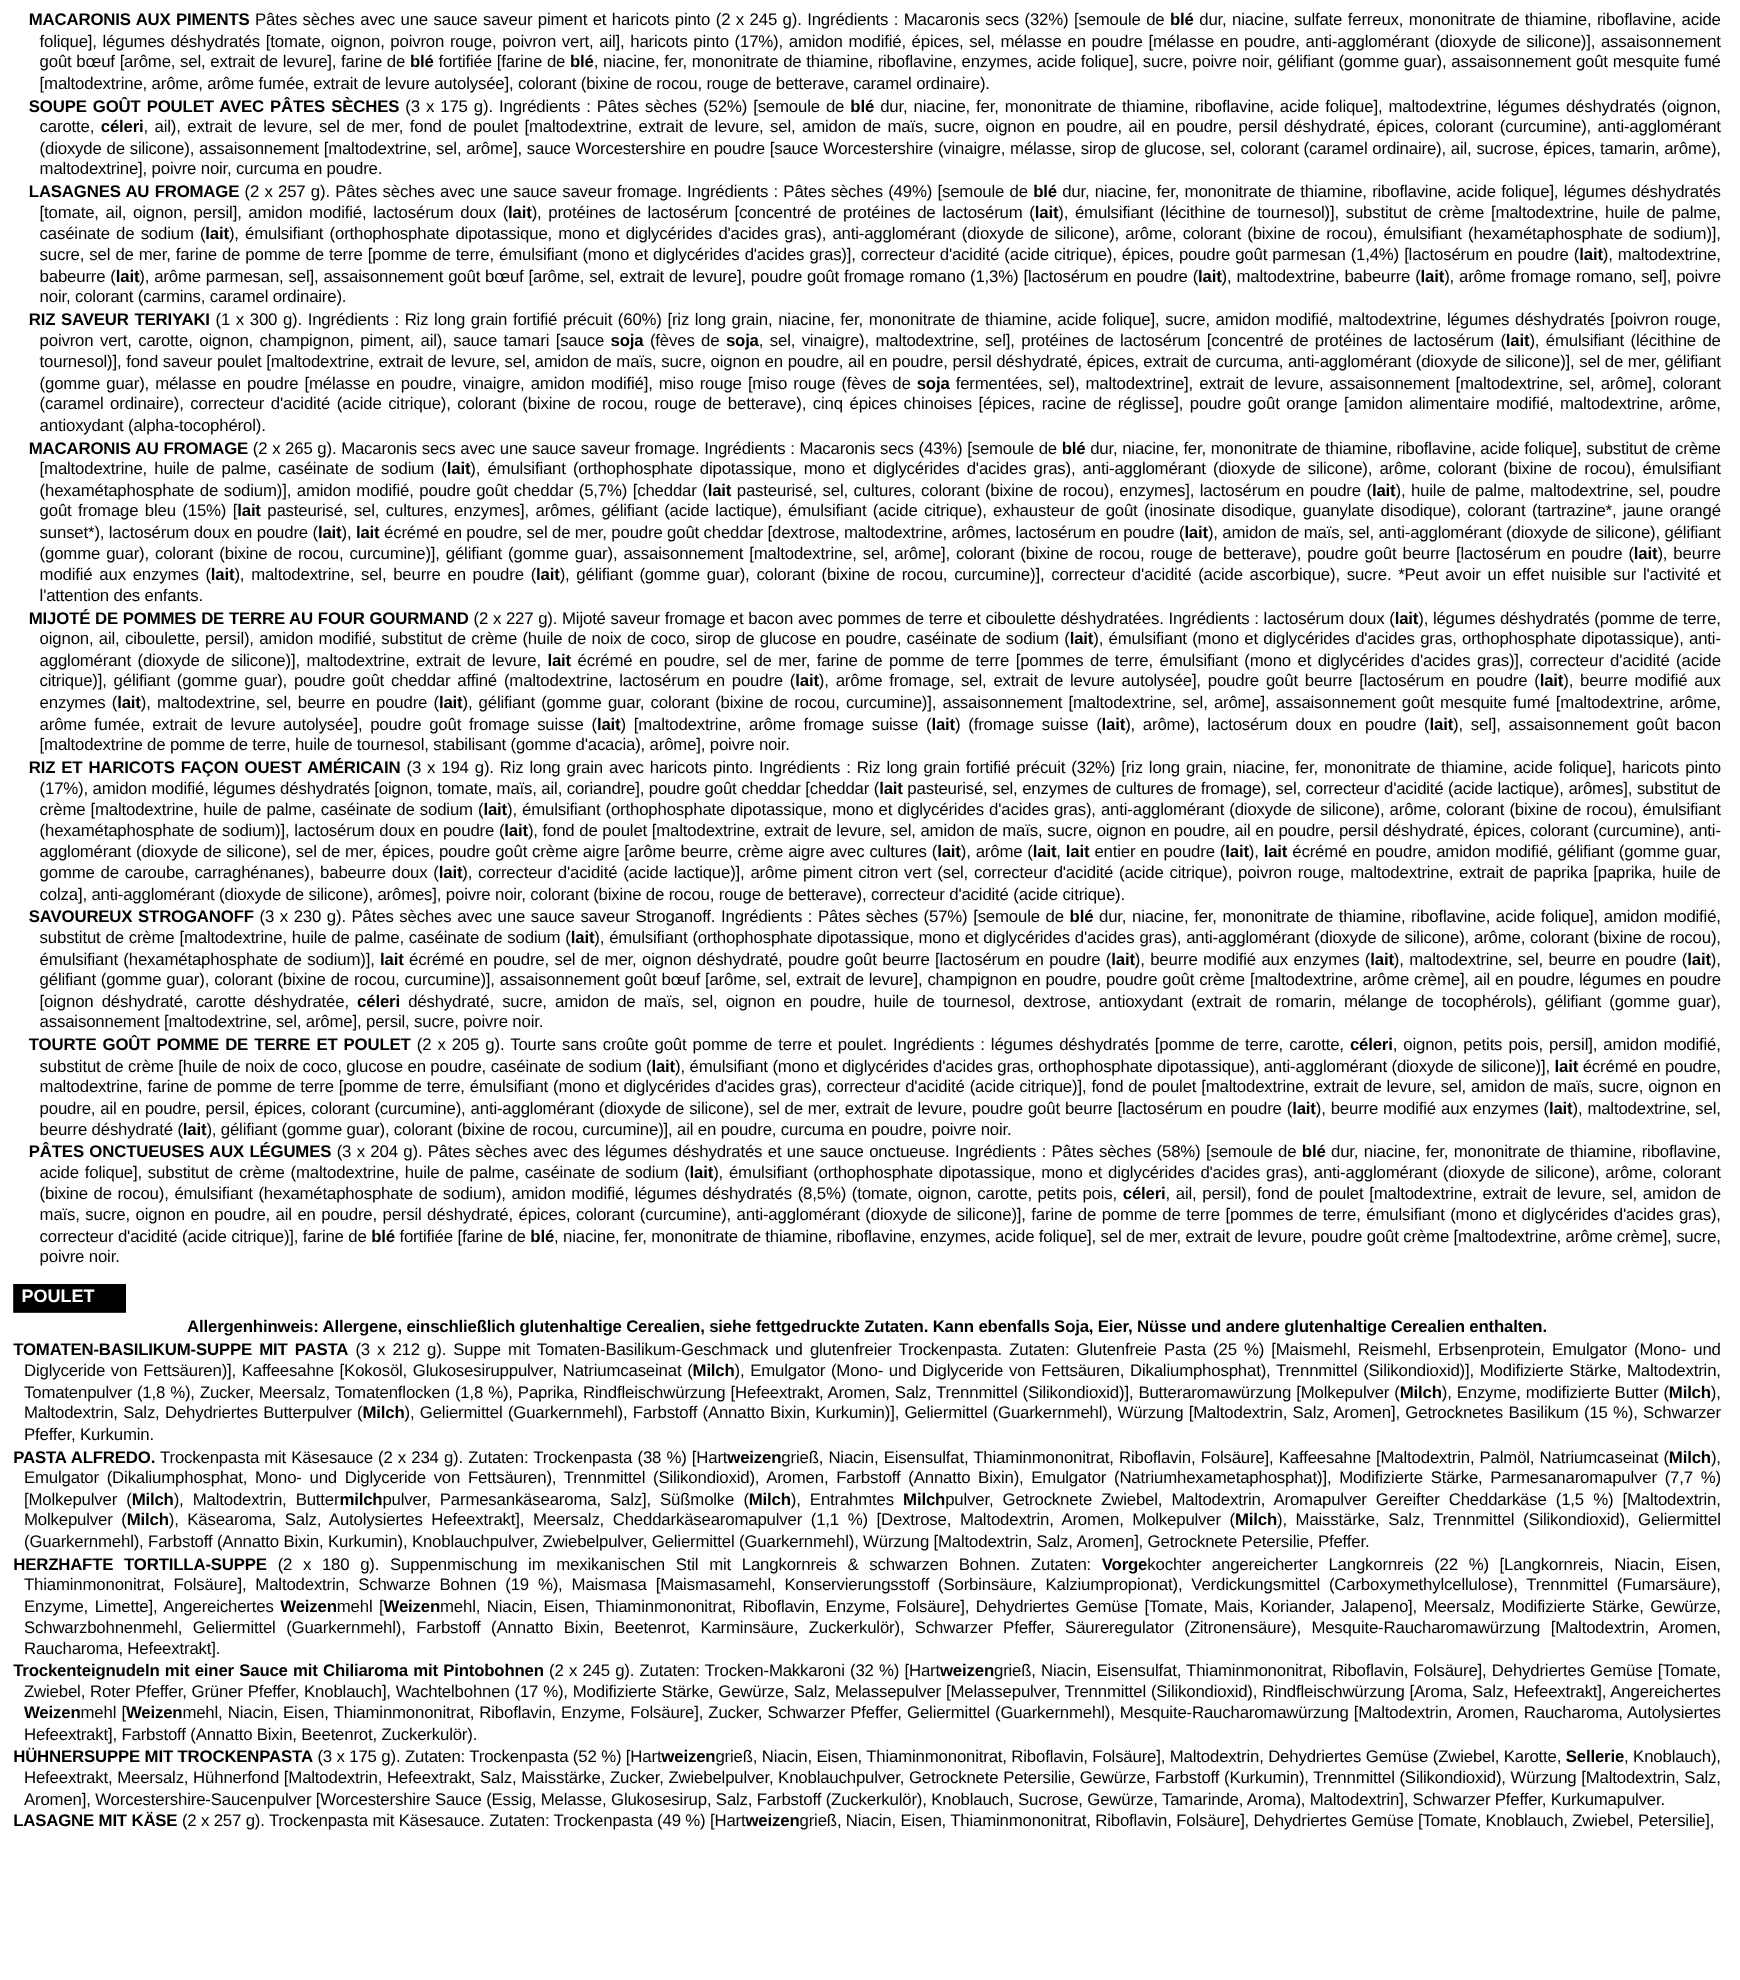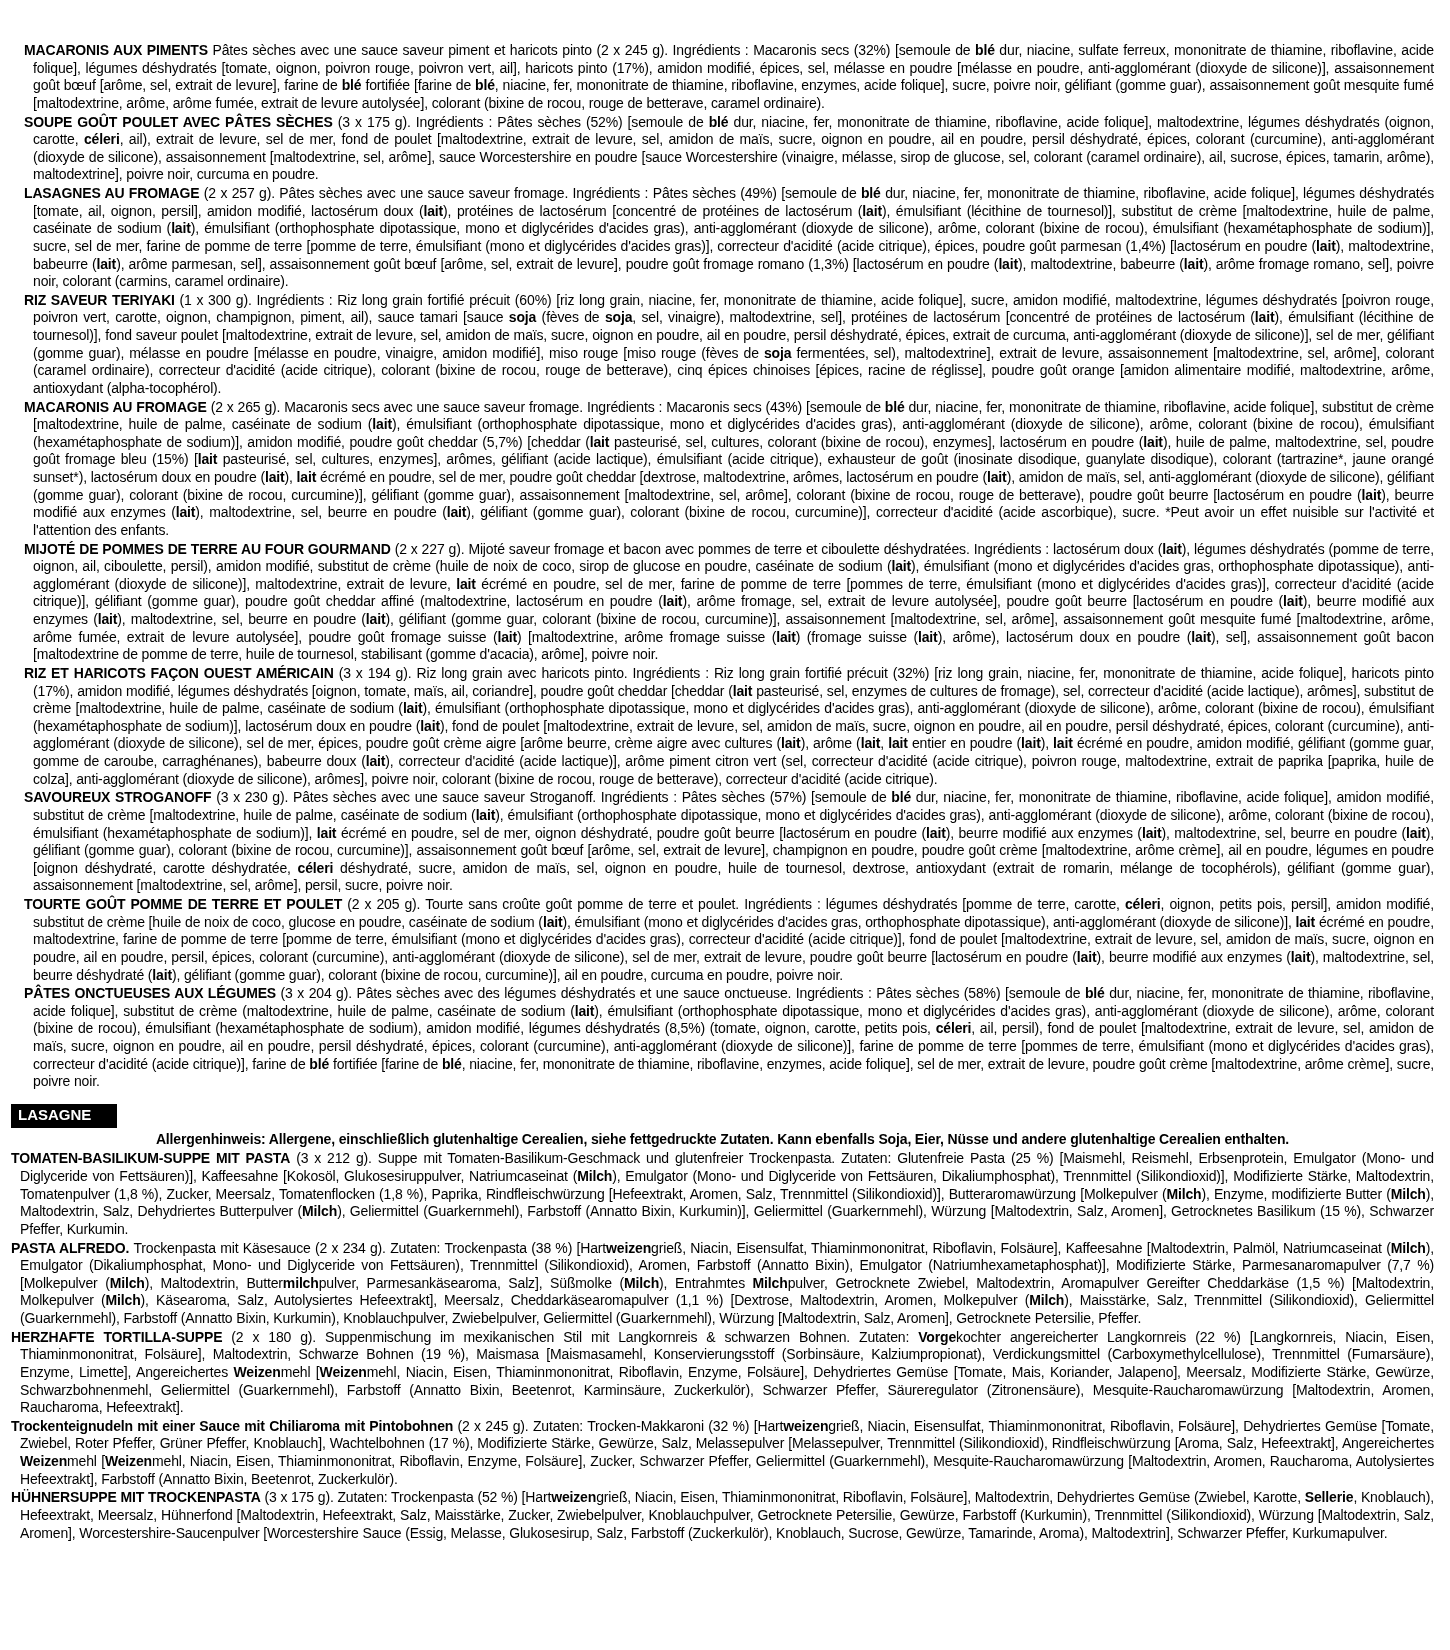--- a/index.html
+++ b/index.html
@@ -15,21 +15,20 @@
     font-size: 14px;
     line-height: 1.26;
     letter-spacing: -0.15px;
     box-sizing: border-box;
   }
   .page {
     padding: 8px 16px 40px 11px;
   }
   .fr-block {
     padding-left: 13px;
-    margin-top: 34px;
   }
   p.sec {
     margin: 0 0 1px 0;
     text-align: justify;
     text-indent: -9px;
     padding-left: 9px;
   }
   p.sec b.t {
     font-weight: bold;
   }
@@ -63,25 +62,26 @@
     <p class="sec"><b class="t">LASAGNES AU FROMAGE</b> <span>(2 x 257 g). Pâtes sèches avec une sauce saveur fromage. Ingrédients : Pâtes sèches (49%) [semoule de <b>blé</b> dur, niacine, fer, mononitrate de thiamine, riboflavine, acide folique], légumes déshydratés [tomate, ail, oignon, persil], amidon modifié, lactosérum doux (<b>lait</b>), protéines de lactosérum [concentré de protéines de lactosérum (<b>lait</b>), émulsifiant (lécithine de tournesol)], substitut de crème [maltodextrine, huile de palme, caséinate de sodium (<b>lait</b>), émulsifiant (orthophosphate dipotassique, mono et diglycérides d'acides gras), anti-agglomérant (dioxyde de silicone), arôme, colorant (bixine de rocou), émulsifiant (hexamétaphosphate de sodium)], sucre, sel de mer, farine de pomme de terre [pomme de terre, émulsifiant (mono et diglycérides d'acides gras)], correcteur d'acidité (acide citrique), épices, poudre goût parmesan (1,4%) [lactosérum en poudre (<b>lait</b>), maltodextrine, babeurre (<b>lait</b>), arôme parmesan, sel], assaisonnement goût bœuf [arôme, sel, extrait de levure], poudre goût fromage romano (1,3%) [lactosérum en poudre (<b>lait</b>), maltodextrine, babeurre (<b>lait</b>), arôme fromage romano, sel], poivre noir, colorant (carmins, caramel ordinaire).</span></p>
     <p class="sec"><b class="t">RIZ SAVEUR TERIYAKI</b> <span>(1 x 300 g). Ingrédients : Riz long grain fortifié précuit (60%) [riz long grain, niacine, fer, mononitrate de thiamine, acide folique], sucre, amidon modifié, maltodextrine, légumes déshydratés [poivron rouge, poivron vert, carotte, oignon, champignon, piment, ail), sauce tamari [sauce <b>soja</b> (fèves de <b>soja</b>, sel, vinaigre), maltodextrine, sel], protéines de lactosérum [concentré de protéines de lactosérum (<b>lait</b>), émulsifiant (lécithine de tournesol)], fond saveur poulet [maltodextrine, extrait de levure, sel, amidon de maïs, sucre, oignon en poudre, ail en poudre, persil déshydraté, épices, extrait de curcuma, anti-agglomérant (dioxyde de silicone)], sel de mer, gélifiant (gomme guar), mélasse en poudre [mélasse en poudre, vinaigre, amidon modifié], miso rouge [miso rouge (fèves de <b>soja</b> fermentées, sel), maltodextrine], extrait de levure, assaisonnement [maltodextrine, sel, arôme], colorant (caramel ordinaire), correcteur d'acidité (acide citrique), colorant (bixine de rocou, rouge de betterave), cinq épices chinoises [épices, racine de réglisse], poudre goût orange [amidon alimentaire modifié, maltodextrine, arôme, antioxydant (alpha-tocophérol).</span></p>
     <p class="sec"><b class="t">MACARONIS AU FROMAGE</b> <span>(2 x 265 g). Macaronis secs avec une sauce saveur fromage. Ingrédients : Macaronis secs (43%) [semoule de <b>blé</b> dur, niacine, fer, mononitrate de thiamine, riboflavine, acide folique], substitut de crème [maltodextrine, huile de palme, caséinate de sodium (<b>lait</b>), émulsifiant (orthophosphate dipotassique, mono et diglycérides d'acides gras), anti-agglomérant (dioxyde de silicone), arôme, colorant (bixine de rocou), émulsifiant (hexamétaphosphate de sodium)], amidon modifié, poudre goût cheddar (5,7%) [cheddar (<b>lait</b> pasteurisé, sel, cultures, colorant (bixine de rocou), enzymes], lactosérum en poudre (<b>lait</b>), huile de palme, maltodextrine, sel, poudre goût fromage bleu (15%) [<b>lait</b> pasteurisé, sel, cultures, enzymes], arômes, gélifiant (acide lactique), émulsifiant (acide citrique), exhausteur de goût (inosinate disodique, guanylate disodique), colorant (tartrazine*, jaune orangé sunset*), lactosérum doux en poudre (<b>lait</b>), <b>lait</b> écrémé en poudre, sel de mer, poudre goût cheddar [dextrose, maltodextrine, arômes, lactosérum en poudre (<b>lait</b>), amidon de maïs, sel, anti-agglomérant (dioxyde de silicone), gélifiant (gomme guar), colorant (bixine de rocou, curcumine)], gélifiant (gomme guar), assaisonnement [maltodextrine, sel, arôme], colorant (bixine de rocou, rouge de betterave), poudre goût beurre [lactosérum en poudre (<b>lait</b>), beurre modifié aux enzymes (<b>lait</b>), maltodextrine, sel, beurre en poudre (<b>lait</b>), gélifiant (gomme guar), colorant (bixine de rocou, curcumine)], correcteur d'acidité (acide ascorbique), sucre. *Peut avoir un effet nuisible sur l'activité et l'attention des enfants.</span></p>
     <p class="sec"><b class="t">MIJOTÉ DE POMMES DE TERRE AU FOUR GOURMAND</b> <span>(2 x 227 g). Mijoté saveur fromage et bacon avec pommes de terre et ciboulette déshydratées. Ingrédients : lactosérum doux (<b>lait</b>), légumes déshydratés (pomme de terre, oignon, ail, ciboulette, persil), amidon modifié, substitut de crème (huile de noix de coco, sirop de glucose en poudre, caséinate de sodium (<b>lait</b>), émulsifiant (mono et diglycérides d'acides gras, orthophosphate dipotassique), anti-agglomérant (dioxyde de silicone)], maltodextrine, extrait de levure, <b>lait</b> écrémé en poudre, sel de mer, farine de pomme de terre [pommes de terre, émulsifiant (mono et diglycérides d'acides gras)], correcteur d'acidité (acide citrique)], gélifiant (gomme guar), poudre goût cheddar affiné (maltodextrine, lactosérum en poudre (<b>lait</b>), arôme fromage, sel, extrait de levure autolysée], poudre goût beurre [lactosérum en poudre (<b>lait</b>), beurre modifié aux enzymes (<b>lait</b>), maltodextrine, sel, beurre en poudre (<b>lait</b>), gélifiant (gomme guar, colorant (bixine de rocou, curcumine)], assaisonnement [maltodextrine, sel, arôme], assaisonnement goût mesquite fumé [maltodextrine, arôme, arôme fumée, extrait de levure autolysée], poudre goût fromage suisse (<b>lait</b>) [maltodextrine, arôme fromage suisse (<b>lait</b>) (fromage suisse (<b>lait</b>), arôme), lactosérum doux en poudre (<b>lait</b>), sel], assaisonnement goût bacon [maltodextrine de pomme de terre, huile de tournesol, stabilisant (gomme d'acacia), arôme], poivre noir.</span></p>
     <p class="sec"><b class="t">RIZ ET HARICOTS FAÇON OUEST AMÉRICAIN</b> <span>(3 x 194 g). Riz long grain avec haricots pinto. Ingrédients : Riz long grain fortifié précuit (32%) [riz long grain, niacine, fer, mononitrate de thiamine, acide folique], haricots pinto (17%), amidon modifié, légumes déshydratés [oignon, tomate, maïs, ail, coriandre], poudre goût cheddar [cheddar (<b>lait</b> pasteurisé, sel, enzymes de cultures de fromage), sel, correcteur d'acidité (acide lactique), arômes], substitut de crème [maltodextrine, huile de palme, caséinate de sodium (<b>lait</b>), émulsifiant (orthophosphate dipotassique, mono et diglycérides d'acides gras), anti-agglomérant (dioxyde de silicone), arôme, colorant (bixine de rocou), émulsifiant (hexamétaphosphate de sodium)], lactosérum doux en poudre (<b>lait</b>), fond de poulet [maltodextrine, extrait de levure, sel, amidon de maïs, sucre, oignon en poudre, ail en poudre, persil déshydraté, épices, colorant (curcumine), anti-agglomérant (dioxyde de silicone), sel de mer, épices, poudre goût crème aigre [arôme beurre, crème aigre avec cultures (<b>lait</b>), arôme (<b>lait</b>, <b>lait</b> entier en poudre (<b>lait</b>), <b>lait</b> écrémé en poudre, amidon modifié, gélifiant (gomme guar, gomme de caroube, carraghénanes), babeurre doux (<b>lait</b>), correcteur d'acidité (acide lactique)], arôme piment citron vert (sel, correcteur d'acidité (acide citrique), poivron rouge, maltodextrine, extrait de paprika [paprika, huile de colza], anti-agglomérant (dioxyde de silicone), arômes], poivre noir, colorant (bixine de rocou, rouge de betterave), correcteur d'acidité (acide citrique).</span></p>
     <p class="sec"><b class="t">SAVOUREUX STROGANOFF</b> <span>(3 x 230 g). Pâtes sèches avec une sauce saveur Stroganoff. Ingrédients : Pâtes sèches (57%) [semoule de <b>blé</b> dur, niacine, fer, mononitrate de thiamine, riboflavine, acide folique], amidon modifié, substitut de crème [maltodextrine, huile de palme, caséinate de sodium (<b>lait</b>), émulsifiant (orthophosphate dipotassique, mono et diglycérides d'acides gras), anti-agglomérant (dioxyde de silicone), arôme, colorant (bixine de rocou), émulsifiant (hexamétaphosphate de sodium)], <b>lait</b> écrémé en poudre, sel de mer, oignon déshydraté, poudre goût beurre [lactosérum en poudre (<b>lait</b>), beurre modifié aux enzymes (<b>lait</b>), maltodextrine, sel, beurre en poudre (<b>lait</b>), gélifiant (gomme guar), colorant (bixine de rocou, curcumine)], assaisonnement goût bœuf [arôme, sel, extrait de levure], champignon en poudre, poudre goût crème [maltodextrine, arôme crème], ail en poudre, légumes en poudre [oignon déshydraté, carotte déshydratée, <b>céleri</b> déshydraté, sucre, amidon de maïs, sel, oignon en poudre, huile de tournesol, dextrose, antioxydant (extrait de romarin, mélange de tocophérols), gélifiant (gomme guar), assaisonnement [maltodextrine, sel, arôme], persil, sucre, poivre noir.</span></p>
     <p class="sec"><b class="t">TOURTE GOÛT POMME DE TERRE ET POULET</b> <span>(2 x 205 g). Tourte sans croûte goût pomme de terre et poulet. Ingrédients : légumes déshydratés [pomme de terre, carotte, <b>céleri</b>, oignon, petits pois, persil], amidon modifié, substitut de crème [huile de noix de coco, glucose en poudre, caséinate de sodium (<b>lait</b>), émulsifiant (mono et diglycérides d'acides gras, orthophosphate dipotassique), anti-agglomérant (dioxyde de silicone)], <b>lait</b> écrémé en poudre, maltodextrine, farine de pomme de terre [pomme de terre, émulsifiant (mono et diglycérides d'acides gras), correcteur d'acidité (acide citrique)], fond de poulet [maltodextrine, extrait de levure, sel, amidon de maïs, sucre, oignon en poudre, ail en poudre, persil, épices, colorant (curcumine), anti-agglomérant (dioxyde de silicone), sel de mer, extrait de levure, poudre goût beurre [lactosérum en poudre (<b>lait</b>), beurre modifié aux enzymes (<b>lait</b>), maltodextrine, sel, beurre déshydraté (<b>lait</b>), gélifiant (gomme guar), colorant (bixine de rocou, curcumine)], ail en poudre, curcuma en poudre, poivre noir.</span></p>
     <p class="sec"><b class="t">PÂTES ONCTUEUSES AUX LÉGUMES</b> <span>(3 x 204 g). Pâtes sèches avec des légumes déshydratés et une sauce onctueuse. Ingrédients : Pâtes sèches (58%) [semoule de <b>blé</b> dur, niacine, fer, mononitrate de thiamine, riboflavine, acide folique], substitut de crème (maltodextrine, huile de palme, caséinate de sodium (<b>lait</b>), émulsifiant (orthophosphate dipotassique, mono et diglycérides d'acides gras), anti-agglomérant (dioxyde de silicone), arôme, colorant (bixine de rocou), émulsifiant (hexamétaphosphate de sodium), amidon modifié, légumes déshydratés (8,5%) (tomate, oignon, carotte, petits pois, <b>céleri</b>, ail, persil), fond de poulet [maltodextrine, extrait de levure, sel, amidon de maïs, sucre, oignon en poudre, ail en poudre, persil déshydraté, épices, colorant (curcumine), anti-agglomérant (dioxyde de silicone)], farine de pomme de terre [pommes de terre, émulsifiant (mono et diglycérides d'acides gras), correcteur d'acidité (acide citrique)], farine de <b>blé</b> fortifiée [farine de <b>blé</b>, niacine, fer, mononitrate de thiamine, riboflavine, enzymes, acide folique], sel de mer, extrait de levure, poudre goût crème [maltodextrine, arôme crème], sucre, poivre noir.</span></p>
   </section>
 
-  <div class="divider">LASAGNE</div>
+  <div class="divider">POULET</div>
 
   <p class="allergen">Allergenhinweis: Allergene, einschließlich glutenhaltige Cerealien, siehe fettgedruckte Zutaten. Kann ebenfalls Soja, Eier, Nüsse und andere glutenhaltige Cerealien enthalten.</p>
 
   <section class="de-block">
     <p class="sec"><b class="t">TOMATEN-BASILIKUM-SUPPE MIT PASTA</b> <span>(3 x 212 g). Suppe mit Tomaten-Basilikum-Geschmack und glutenfreier Trockenpasta. Zutaten: Glutenfreie Pasta (25 %) [Maismehl, Reismehl, Erbsenprotein, Emulgator (Mono- und Diglyceride von Fettsäuren)], Kaffeesahne [Kokosöl, Glukosesiruppulver, Natriumcaseinat (<b>Milch</b>), Emulgator (Mono- und Diglyceride von Fettsäuren, Dikaliumphosphat), Trennmittel (Silikondioxid)], Modifizierte Stärke, Maltodextrin, Tomatenpulver (1,8 %), Zucker, Meersalz, Tomatenflocken (1,8 %), Paprika, Rindfleischwürzung [Hefeextrakt, Aromen, Salz, Trennmittel (Silikondioxid)], Butteraromawürzung [Molkepulver (<b>Milch</b>), Enzyme, modifizierte Butter (<b>Milch</b>), Maltodextrin, Salz, Dehydriertes Butterpulver (<b>Milch</b>), Geliermittel (Guarkernmehl), Farbstoff (Annatto Bixin, Kurkumin)], Geliermittel (Guarkernmehl), Würzung [Maltodextrin, Salz, Aromen], Getrocknetes Basilikum (15 %), Schwarzer Pfeffer, Kurkumin.</span></p>
     <p class="sec"><b class="t">PASTA ALFREDO.</b> <span>Trockenpasta mit Käsesauce (2 x 234 g). Zutaten: Trockenpasta (38 %) [Hart<b>weizen</b>grieß, Niacin, Eisensulfat, Thiaminmononitrat, Riboflavin, Folsäure], Kaffeesahne [Maltodextrin, Palmöl, Natriumcaseinat (<b>Milch</b>), Emulgator (Dikaliumphosphat, Mono- und Diglyceride von Fettsäuren), Trennmittel (Silikondioxid), Aromen, Farbstoff (Annatto Bixin), Emulgator (Natriumhexametaphosphat)], Modifizierte Stärke, Parmesanaromapulver (7,7 %) [Molkepulver (<b>Milch</b>), Maltodextrin, Butter<b>milch</b>pulver, Parmesankäsearoma, Salz], Süßmolke (<b>Milch</b>), Entrahmtes <b>Milch</b>pulver, Getrocknete Zwiebel, Maltodextrin, Aromapulver Gereifter Cheddarkäse (1,5 %) [Maltodextrin, Molkepulver (<b>Milch</b>), Käsearoma, Salz, Autolysiertes Hefeextrakt], Meersalz, Cheddarkäsearomapulver (1,1 %) [Dextrose, Maltodextrin, Aromen, Molkepulver (<b>Milch</b>), Maisstärke, Salz, Trennmittel (Silikondioxid), Geliermittel (Guarkernmehl), Farbstoff (Annatto Bixin, Kurkumin), Knoblauchpulver, Zwiebelpulver, Geliermittel (Guarkernmehl), Würzung [Maltodextrin, Salz, Aromen], Getrocknete Petersilie, Pfeffer.</span></p>
     <p class="sec"><b class="t">HERZHAFTE TORTILLA-SUPPE</b> <span>(2 x 180 g). Suppenmischung im mexikanischen Stil mit Langkornreis &amp; schwarzen Bohnen. Zutaten: <b>Vorge</b>kochter angereicherter Langkornreis (22 %) [Langkornreis, Niacin, Eisen, Thiaminmononitrat, Folsäure], Maltodextrin, Schwarze Bohnen (19 %), Maismasa [Maismasamehl, Konservierungsstoff (Sorbinsäure, Kalziumpropionat), Verdickungsmittel (Carboxymethylcellulose), Trennmittel (Fumarsäure), Enzyme, Limette], Angereichertes <b>Weizen</b>mehl [<b>Weizen</b>mehl, Niacin, Eisen, Thiaminmononitrat, Riboflavin, Enzyme, Folsäure], Dehydriertes Gemüse [Tomate, Mais, Koriander, Jalapeno], Meersalz, Modifizierte Stärke, Gewürze, Schwarzbohnenmehl, Geliermittel (Guarkernmehl), Farbstoff (Annatto Bixin, Beetenrot, Karminsäure, Zuckerkulör), Schwarzer Pfeffer, Säureregulator (Zitronensäure), Mesquite-Raucharomawürzung [Maltodextrin, Aromen, Raucharoma, Hefeextrakt].</span></p>
     <p class="sec"><b class="t">Trockenteignudeln mit einer Sauce mit Chiliaroma mit Pintobohnen</b> <span>(2 x 245 g). Zutaten: Trocken-Makkaroni (32 %) [Hart<b>weizen</b>grieß, Niacin, Eisensulfat, Thiaminmononitrat, Riboflavin, Folsäure], Dehydriertes Gemüse [Tomate, Zwiebel, Roter Pfeffer, Grüner Pfeffer, Knoblauch], Wachtelbohnen (17 %), Modifizierte Stärke, Gewürze, Salz, Melassepulver [Melassepulver, Trennmittel (Silikondioxid), Rindfleischwürzung [Aroma, Salz, Hefeextrakt], Angereichertes <b>Weizen</b>mehl [<b>Weizen</b>mehl, Niacin, Eisen, Thiaminmononitrat, Riboflavin, Enzyme, Folsäure], Zucker, Schwarzer Pfeffer, Geliermittel (Guarkernmehl), Mesquite-Raucharomawürzung [Maltodextrin, Aromen, Raucharoma, Autolysiertes Hefeextrakt], Farbstoff (Annatto Bixin, Beetenrot, Zuckerkulör).</span></p>
     <p class="sec"><b class="t">HÜHNERSUPPE MIT TROCKENPASTA</b> <span>(3 x 175 g). Zutaten: Trockenpasta (52 %) [Hart<b>weizen</b>grieß, Niacin, Eisen, Thiaminmononitrat, Riboflavin, Folsäure], Maltodextrin, Dehydriertes Gemüse (Zwiebel, Karotte, <b>Sellerie</b>, Knoblauch), Hefeextrakt, Meersalz, Hühnerfond [Maltodextrin, Hefeextrakt, Salz, Maisstärke, Zucker, Zwiebelpulver, Knoblauchpulver, Getrocknete Petersilie, Gewürze, Farbstoff (Kurkumin), Trennmittel (Silikondioxid), Würzung [Maltodextrin, Salz, Aromen], Worcestershire-Saucenpulver [Worcestershire Sauce (Essig, Melasse, Glukosesirup, Salz, Farbstoff (Zuckerkulör), Knoblauch, Sucrose, Gewürze, Tamarinde, Aroma), Maltodextrin], Schwarzer Pfeffer, Kurkumapulver.</span></p>
+    <p class="sec"><b class="t">LASAGNE MIT KÄSE</b> <span>(2 x 257 g). Trockenpasta mit Käsesauce. Zutaten: Trockenpasta (49 %) [Hart<b>weizen</b>grieß, Niacin, Eisen, Thiaminmononitrat, Riboflavin, Folsäure], Dehydriertes Gemüse [Tomate, Knoblauch, Zwiebel, Petersilie],</span></p>
   </section>
 
 </main>
 
 </body></html>

